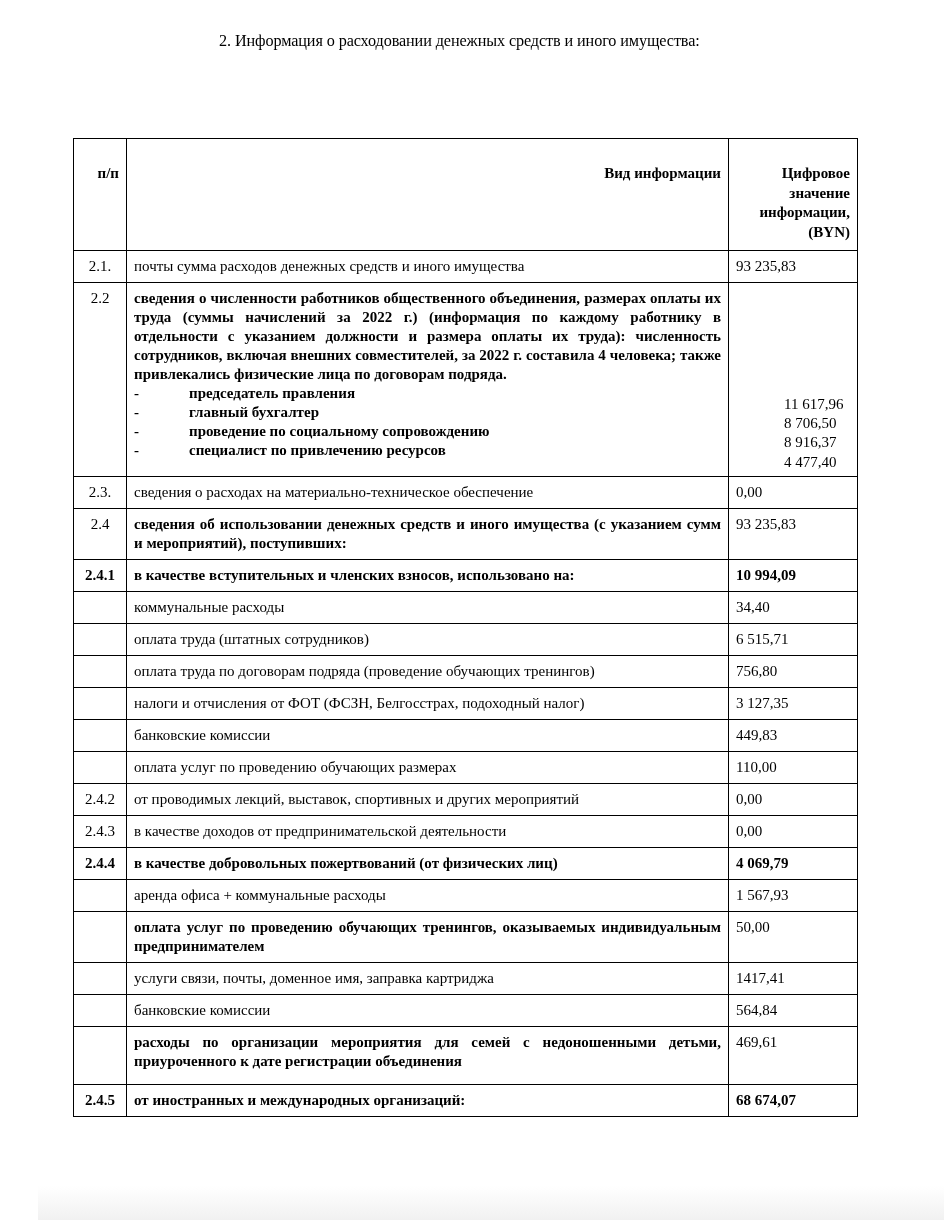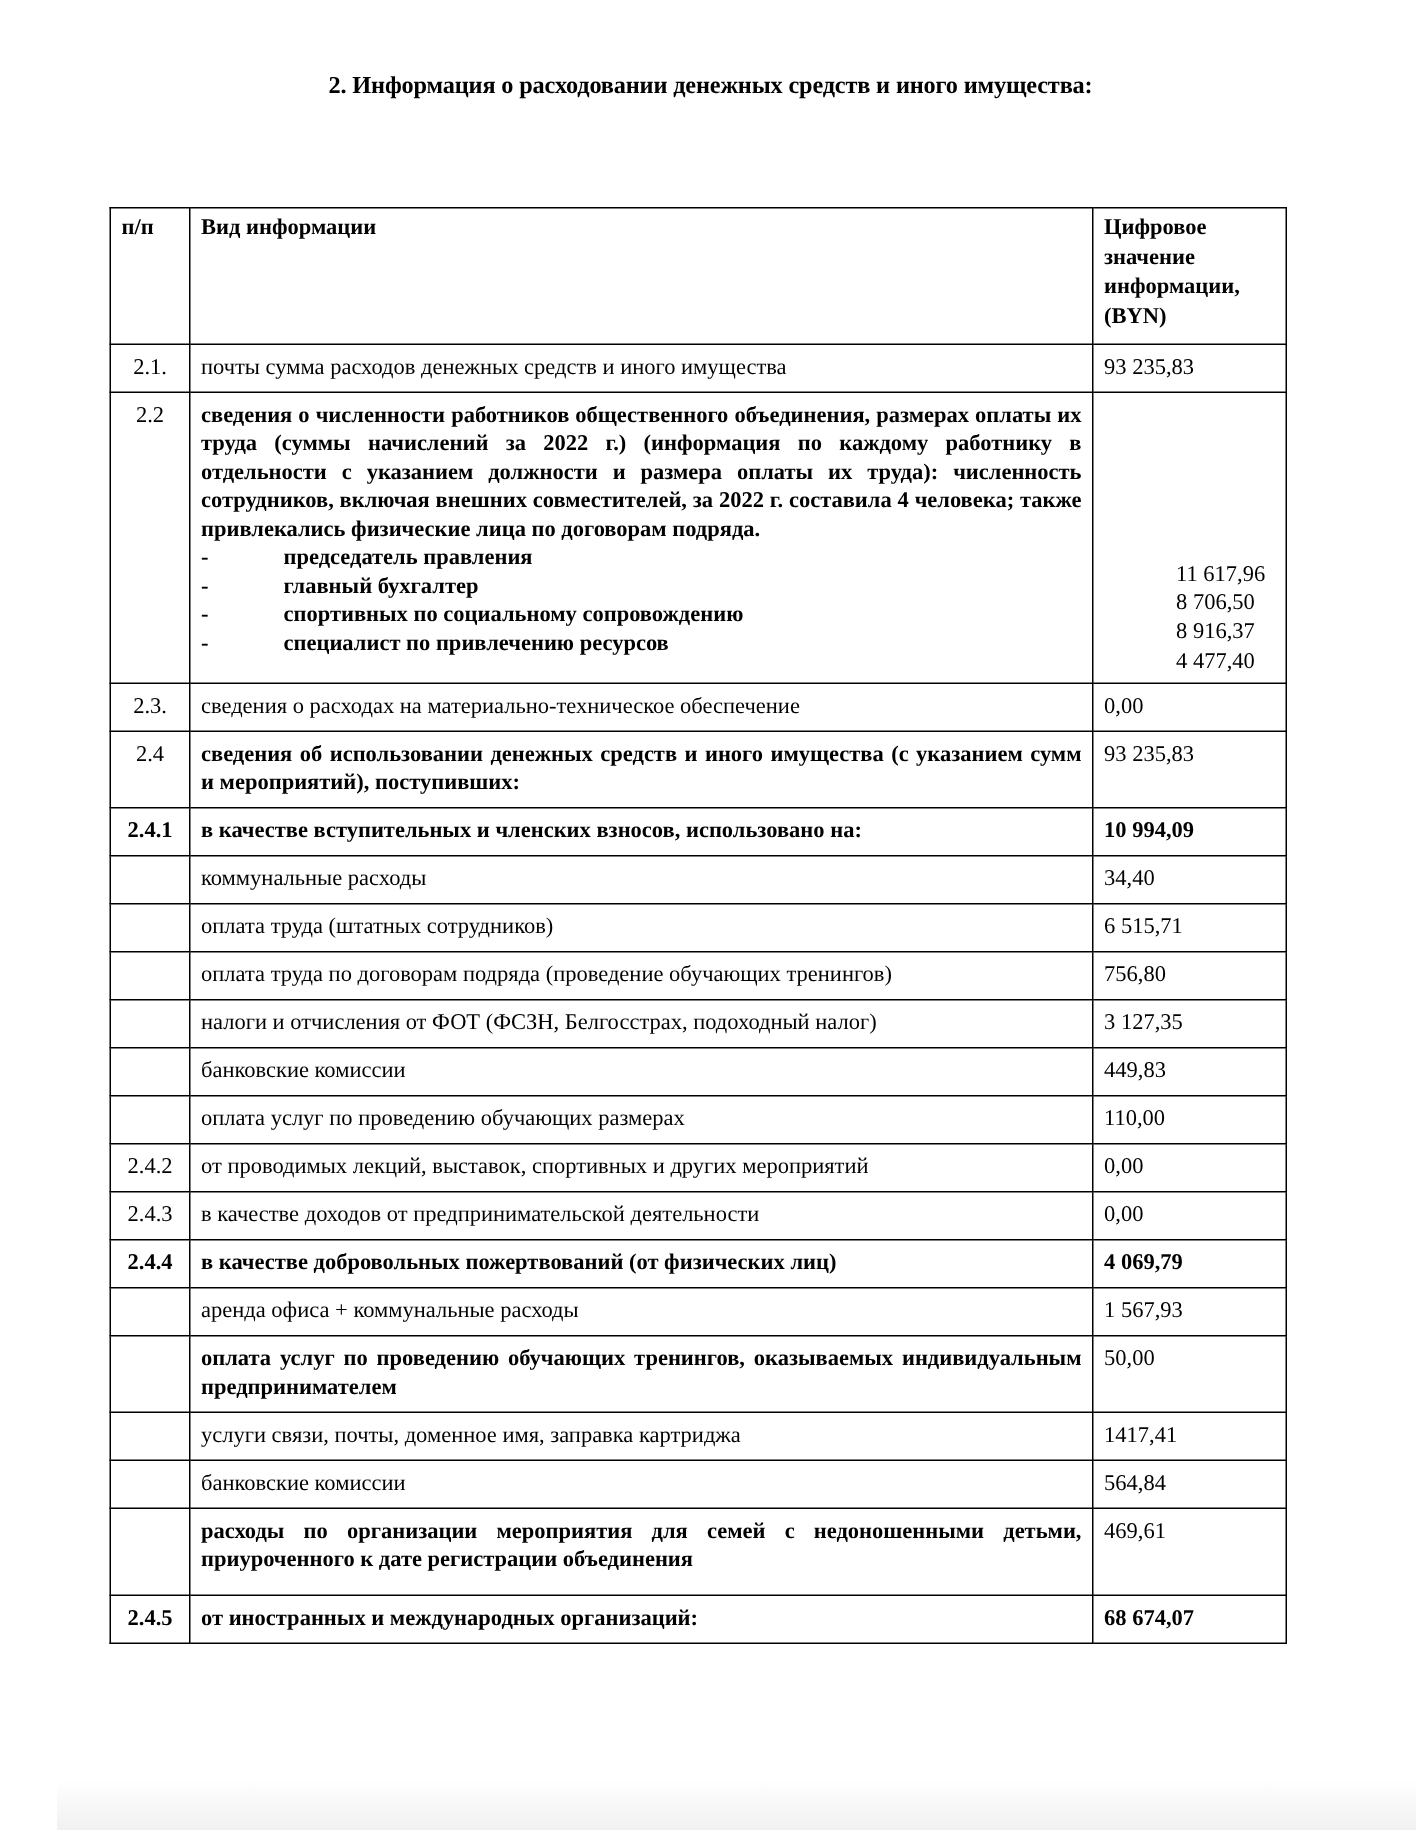--- a/index.html
+++ b/index.html
@@ -1,38 +1,38 @@
 <!DOCTYPE html>
 <html><head>
 <meta charset="utf-8">
 <style>
   html, body { margin: 0; padding: 0; }
   body {
     width: 944px; height: 1220px; background: #ffffff; position: relative; overflow: hidden;
     font-family: "Liberation Serif", serif; color: #000;
   }
   .title {
-    position: absolute; left: 0; top: 48px; width: 944px; text-align: left;
+    position: absolute; left: 0; top: 32px; width: 944px; text-align: left;
     padding-left: 219px; box-sizing: border-box;
-    font-weight: bold; font-size: 16.2px; letter-spacing: -0.1px;
+    font-weight: normal; font-size: 16.2px; letter-spacing: -0.1px;
   }
   table.report {
     position: absolute; left: 73px; top: 138px; width: 784px;
     border-collapse: collapse; table-layout: fixed;
     font-size: 15px; line-height: 19px;
   }
   table.report td {
     border: 1.5px solid #000; vertical-align: top;
     padding: 6px 7px 6px 7px;
   }
   table.report col.c1 { width: 53px; }
   table.report col.c2 { width: 602px; }
   table.report col.c3 { width: 129px; }
   td.num { text-align: center; padding-left: 2px; padding-right: 2px; }
-  tr.hdr td { font-weight: bold; text-align: left; height: 80px; padding-top: 4px; }
+  tr.hdr td { font-weight: bold; text-align: right; height: 80px; padding-top: 25px; }
   tr.hdr td.h3 { font-size: 15px; line-height: 19.5px; }
   tr.bold td { font-weight: bold; }
   td.just { text-align: justify; font-weight: bold; }
   .sub { display: flex; }
   .sub .dash { width: 55px; flex: none; }
   .valstack div { height: 19.3px; margin-left: 48px; }
   .bottom-band {
     position: absolute; left: 38px; top: 1186px; width: 906px; height: 34px;
     background: linear-gradient(#ffffff, #f1f1f1);
   }
@@ -68,21 +68,21 @@
         <div class="sub">
             <span class="dash">-</span>
             <span>председатель правления</span>
           </div>
         <div class="sub">
             <span class="dash">-</span>
             <span>главный бухгалтер</span>
           </div>
         <div class="sub">
             <span class="dash">-</span>
-            <span>спортивных по социальному сопровождению</span>
+            <span>проведение по социальному сопровождению</span>
           </div>
         <div class="sub">
             <span class="dash">-</span>
             <span>специалист по привлечению ресурсов</span>
           </div>
       </td>
       <td class="valstack" style="vertical-align:bottom; padding-bottom:4px;">
         <div>11 617,96</div>
         <div>8 706,50</div>
         <div>8 916,37</div>

